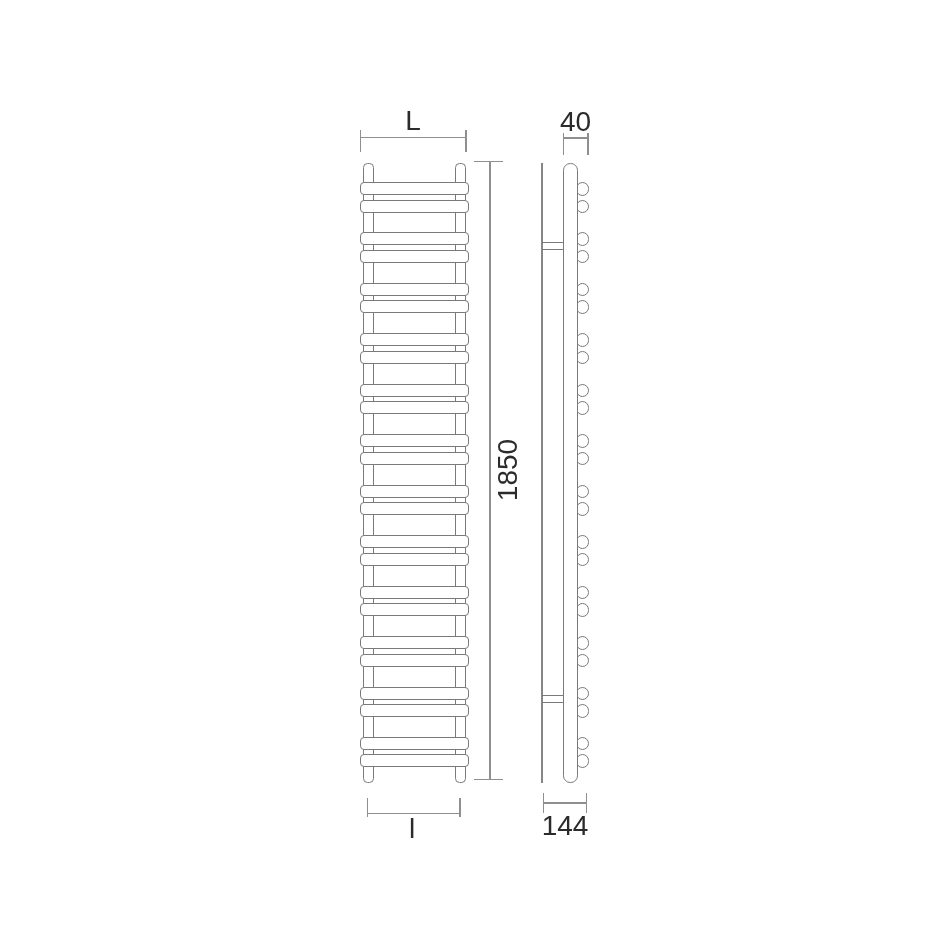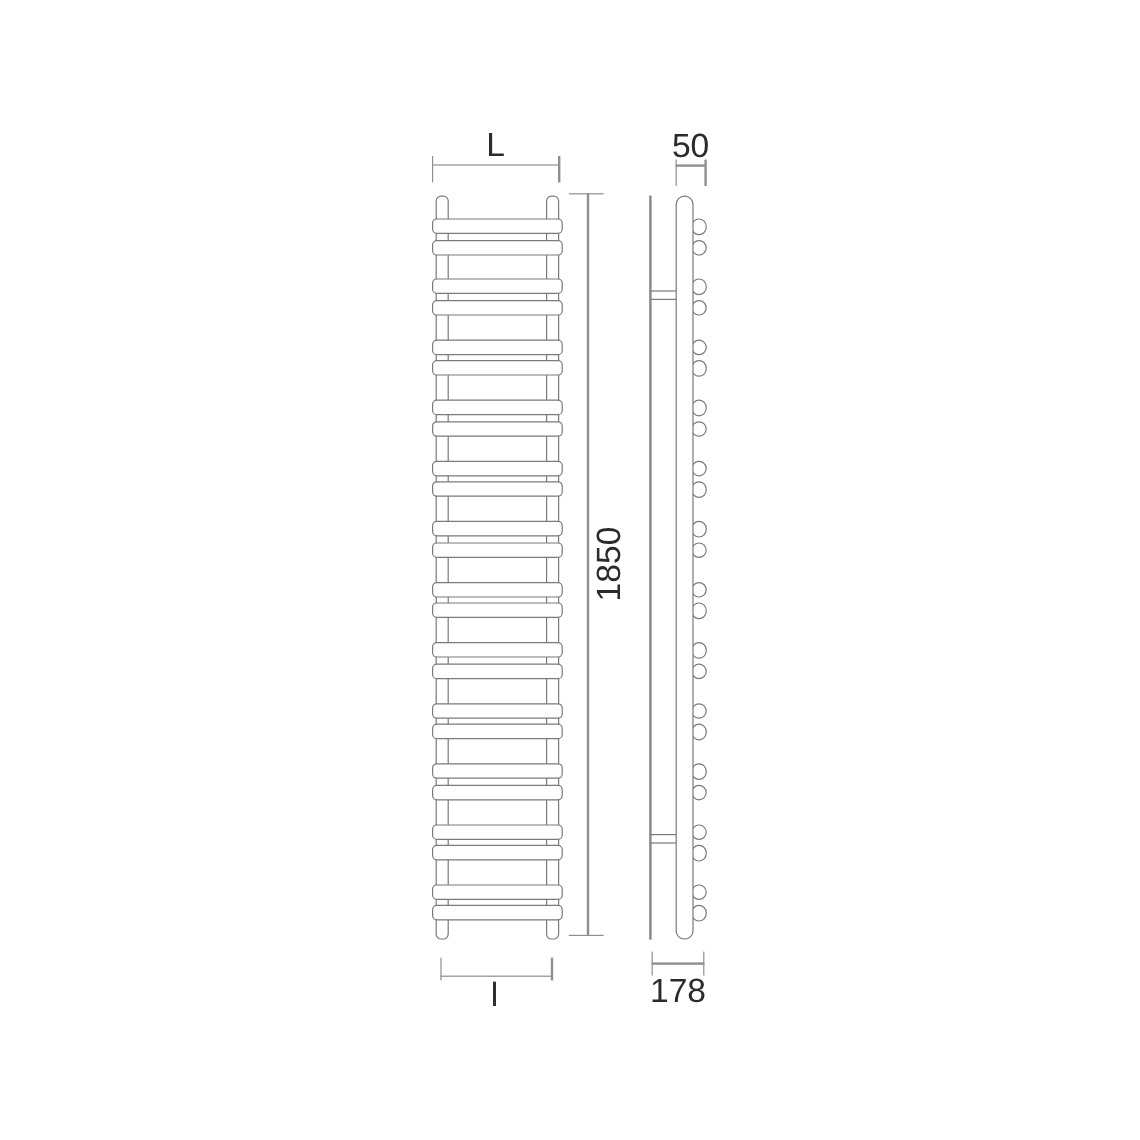--- a/index.html
+++ b/index.html
@@ -156,23 +156,23 @@
     <div class="dim-h" style="left:366.8px;top:813px;width:93.5px;"></div>
     <div class="tick-v" style="left:366.5px;top:797.6px;height:19.5px;"></div>
     <div class="tick-v" style="left:459.3px;top:797.6px;height:19.5px;"></div>
     <div class="dim-label" style="left:412px;top:829px;">l</div>
   </div>
 
   <div>
     <div class="dim-h" style="left:562.8px;top:137.4px;width:25.5px;"></div>
     <div class="tick-v" style="left:562.5px;top:132.6px;height:22px;"></div>
     <div class="tick-v" style="left:587.4px;top:132.6px;height:22px;"></div>
-    <div class="dim-label" style="left:575.5px;top:122px;">50</div>
+    <div class="dim-label" style="left:575.5px;top:122px;">40</div>
   </div>
 
   <div>
     <div class="dim-h" style="left:543px;top:802.4px;width:43.7px;"></div>
     <div class="tick-v" style="left:542.8px;top:792.6px;height:20.4px;"></div>
     <div class="tick-v" style="left:586px;top:792.6px;height:20.4px;"></div>
-    <div class="dim-label" style="left:565px;top:826px;">178</div>
+    <div class="dim-label" style="left:565px;top:826px;">144</div>
   </div>
 
 </div>
 
 </body></html>

